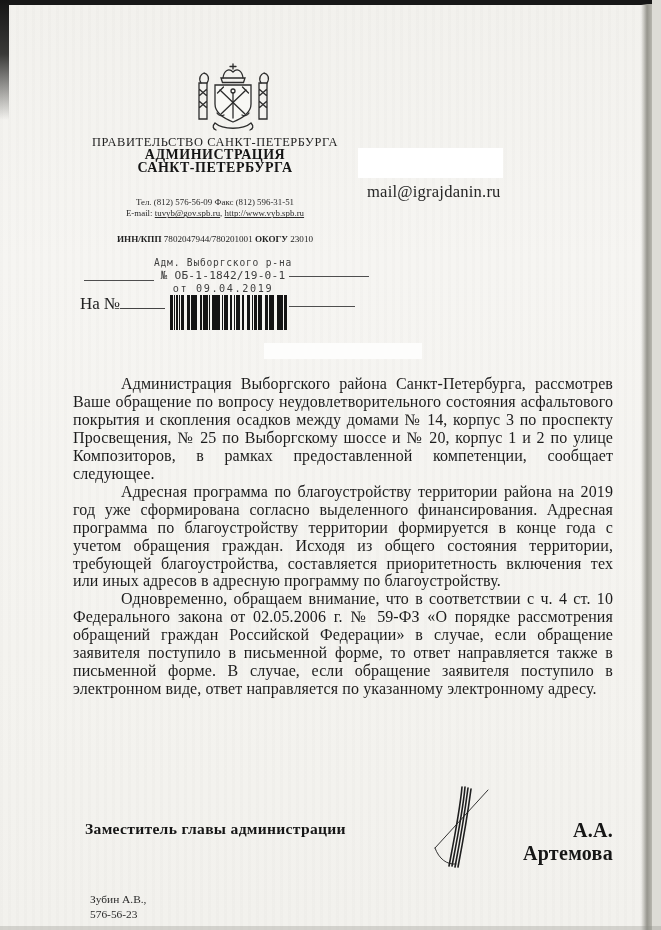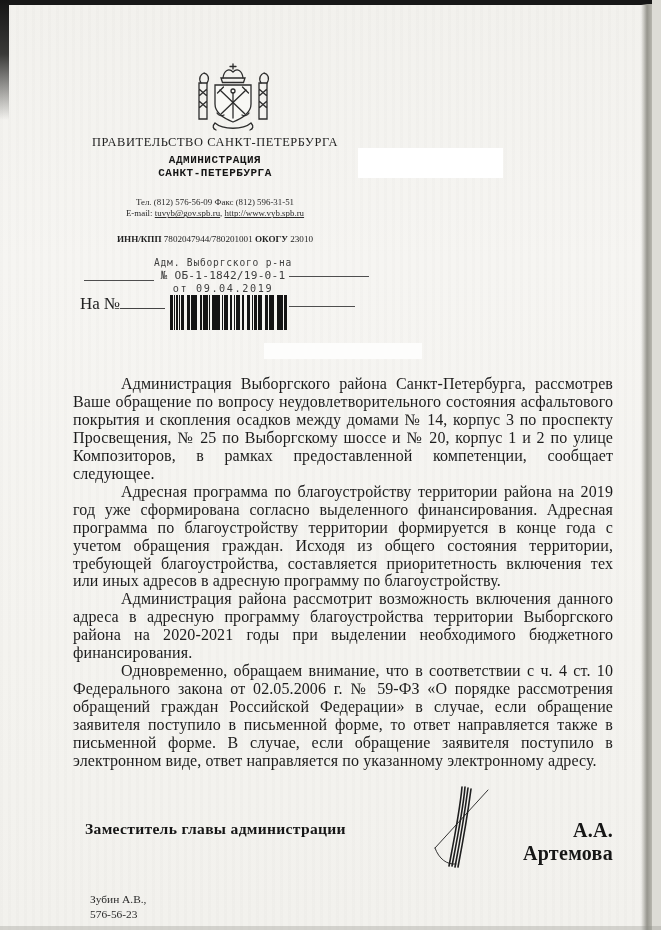--- a/index.html
+++ b/index.html
@@ -14,22 +14,22 @@
   .scan-top{position:absolute;left:0;top:0;width:661px;height:5px;background:#171717;}
   .scan-corner{position:absolute;left:0;top:0;width:9px;height:120px;
     background:linear-gradient(to bottom,#151515 0%,#3a3a38 45%,rgba(90,90,88,0) 100%);}
   .scan-right-shadow{position:absolute;left:641px;top:4px;width:11px;height:926px;
     background:linear-gradient(90deg,rgba(150,150,145,0) 0%,#96958d 55%,#b7b6ae 100%);}
   .scan-right-strip{position:absolute;left:652px;top:0;width:9px;height:930px;background:#dddcd6;}
   .scan-bottom{position:absolute;left:0;top:926px;width:661px;height:4px;background:rgba(140,140,132,0.30);}
   .emblem{position:absolute;left:181px;top:62px;width:104px;height:72px;}
   .gov-line{position:absolute;left:55px;top:135px;width:320px;text-align:center;
     font-size:12.4px;letter-spacing:0.6px;color:#222;}
-  .org-lines{position:absolute;left:55px;top:154px;width:320px;text-align:center;
-    font-weight:700;font-size:11px;line-height:13.4px;letter-spacing:0.5px;color:#151515;font-family:Liberation Mono, monospace;}
+  .org-lines{position:absolute;left:55px;top:148px;width:320px;text-align:center;
+    font-weight:700;font-size:14px;line-height:13.4px;letter-spacing:0.5px;color:#151515;}
   .contact{position:absolute;left:55px;top:197px;width:320px;text-align:center;
     font-size:8.9px;line-height:11.4px;color:#2a2a2a;}
   .registry{position:absolute;left:55px;top:234px;width:320px;text-align:center;
     font-size:9.1px;line-height:11.6px;color:#222;}
   .b{font-weight:700;}
   .u{text-decoration:underline;}
   
   .redaction-1{position:absolute;left:358px;top:148px;width:145px;height:30px;background:#ffffff;}
   .redaction-2{position:absolute;left:264px;top:343px;width:158px;height:16px;background:#fdfdfc;}
   .recipient-email{position:absolute;left:367px;top:182px;font-size:16.6px;color:#262626;letter-spacing:0.2px;}
@@ -110,20 +110,21 @@
   <div class="registry">
     <div>
       <span class="b">ИНН/КПП</span>
       <span>7802047944/780201001</span>
       <span class="b">ОКОГУ</span>
       <span>23010</span>
     </div>
   </div>
 
   <div class="redaction-1"></div>
+  <div class="recipient-email">mail@igrajdanin.ru</div>
 
   <div class="stamp">
     <div class="stamp-dept">Адм. Выборгского р-на</div>
     <div class="stamp-number">№ ОБ-1-1842/19-0-1</div>
     <div class="stamp-date">от 09.04.2019</div>
   </div>
 
   <div class="rule rule-left-1"></div>
   <div class="rule rule-right-1"></div>
   <div class="rule rule-right-2"></div>
@@ -131,21 +132,20 @@
   <div class="na-no">
     <span>На №</span><span class="na-no-line"></span>
   </div>
 
   <div class="barcode"></div>
   <div class="redaction-2"></div>
 
   <div class="body-text">
     <p>Администрация Выборгского района Санкт-Петербурга, рассмотрев Ваше обращение по вопросу неудовлетворительного состояния асфальтового покрытия и скопления осадков между домами № 14, корпус 3 по проспекту Просвещения, № 25 по Выборгскому шоссе и № 20, корпус 1 и 2 по улице Композиторов, в рамках предоставленной компетенции, сообщает следующее.</p>
     <p>Адресная программа по благоустройству территории района на 2019 год уже сформирована согласно выделенного финансирования. Адресная программа по благоустройству территории формируется в конце года с учетом обращения граждан. Исходя из общего состояния территории, требующей благоустройства, составляется приоритетность включения тех или иных адресов в адресную программу по благоустройству.</p>
-    <p>Администрация района рассмотрит возможность включения данного адреса в адресную программу благоустройства территории Выборгского района на 2020-2021 годы при выделении необходимого бюджетного финансирования.</p>
     <p>Одновременно, обращаем внимание, что в соответствии с ч. 4 ст. 10 Федерального закона от 02.05.2006 г. № 59-ФЗ «О порядке рассмотрения обращений граждан Российской Федерации» в случае, если обращение заявителя поступило в письменной форме, то ответ направляется также в письменной форме. В случае, если обращение заявителя поступило в электронном виде, ответ направляется по указанному электронному адресу.</p>
   </div>
 
   <div class="sig-title">Заместитель главы администрации</div>
 
   <svg class="sig-mark" viewBox="0 0 72 88">
     <g stroke="#1e1e1e" fill="none" stroke-linecap="round">
       <path d="M3,64 L56,6" stroke-width="0.9"></path>
       <path d="M30,3 C28,26 22,56 17,82" stroke-width="1.6"></path>
       <path d="M33,3 C31,26 25,56 20,82" stroke-width="1.6"></path>

